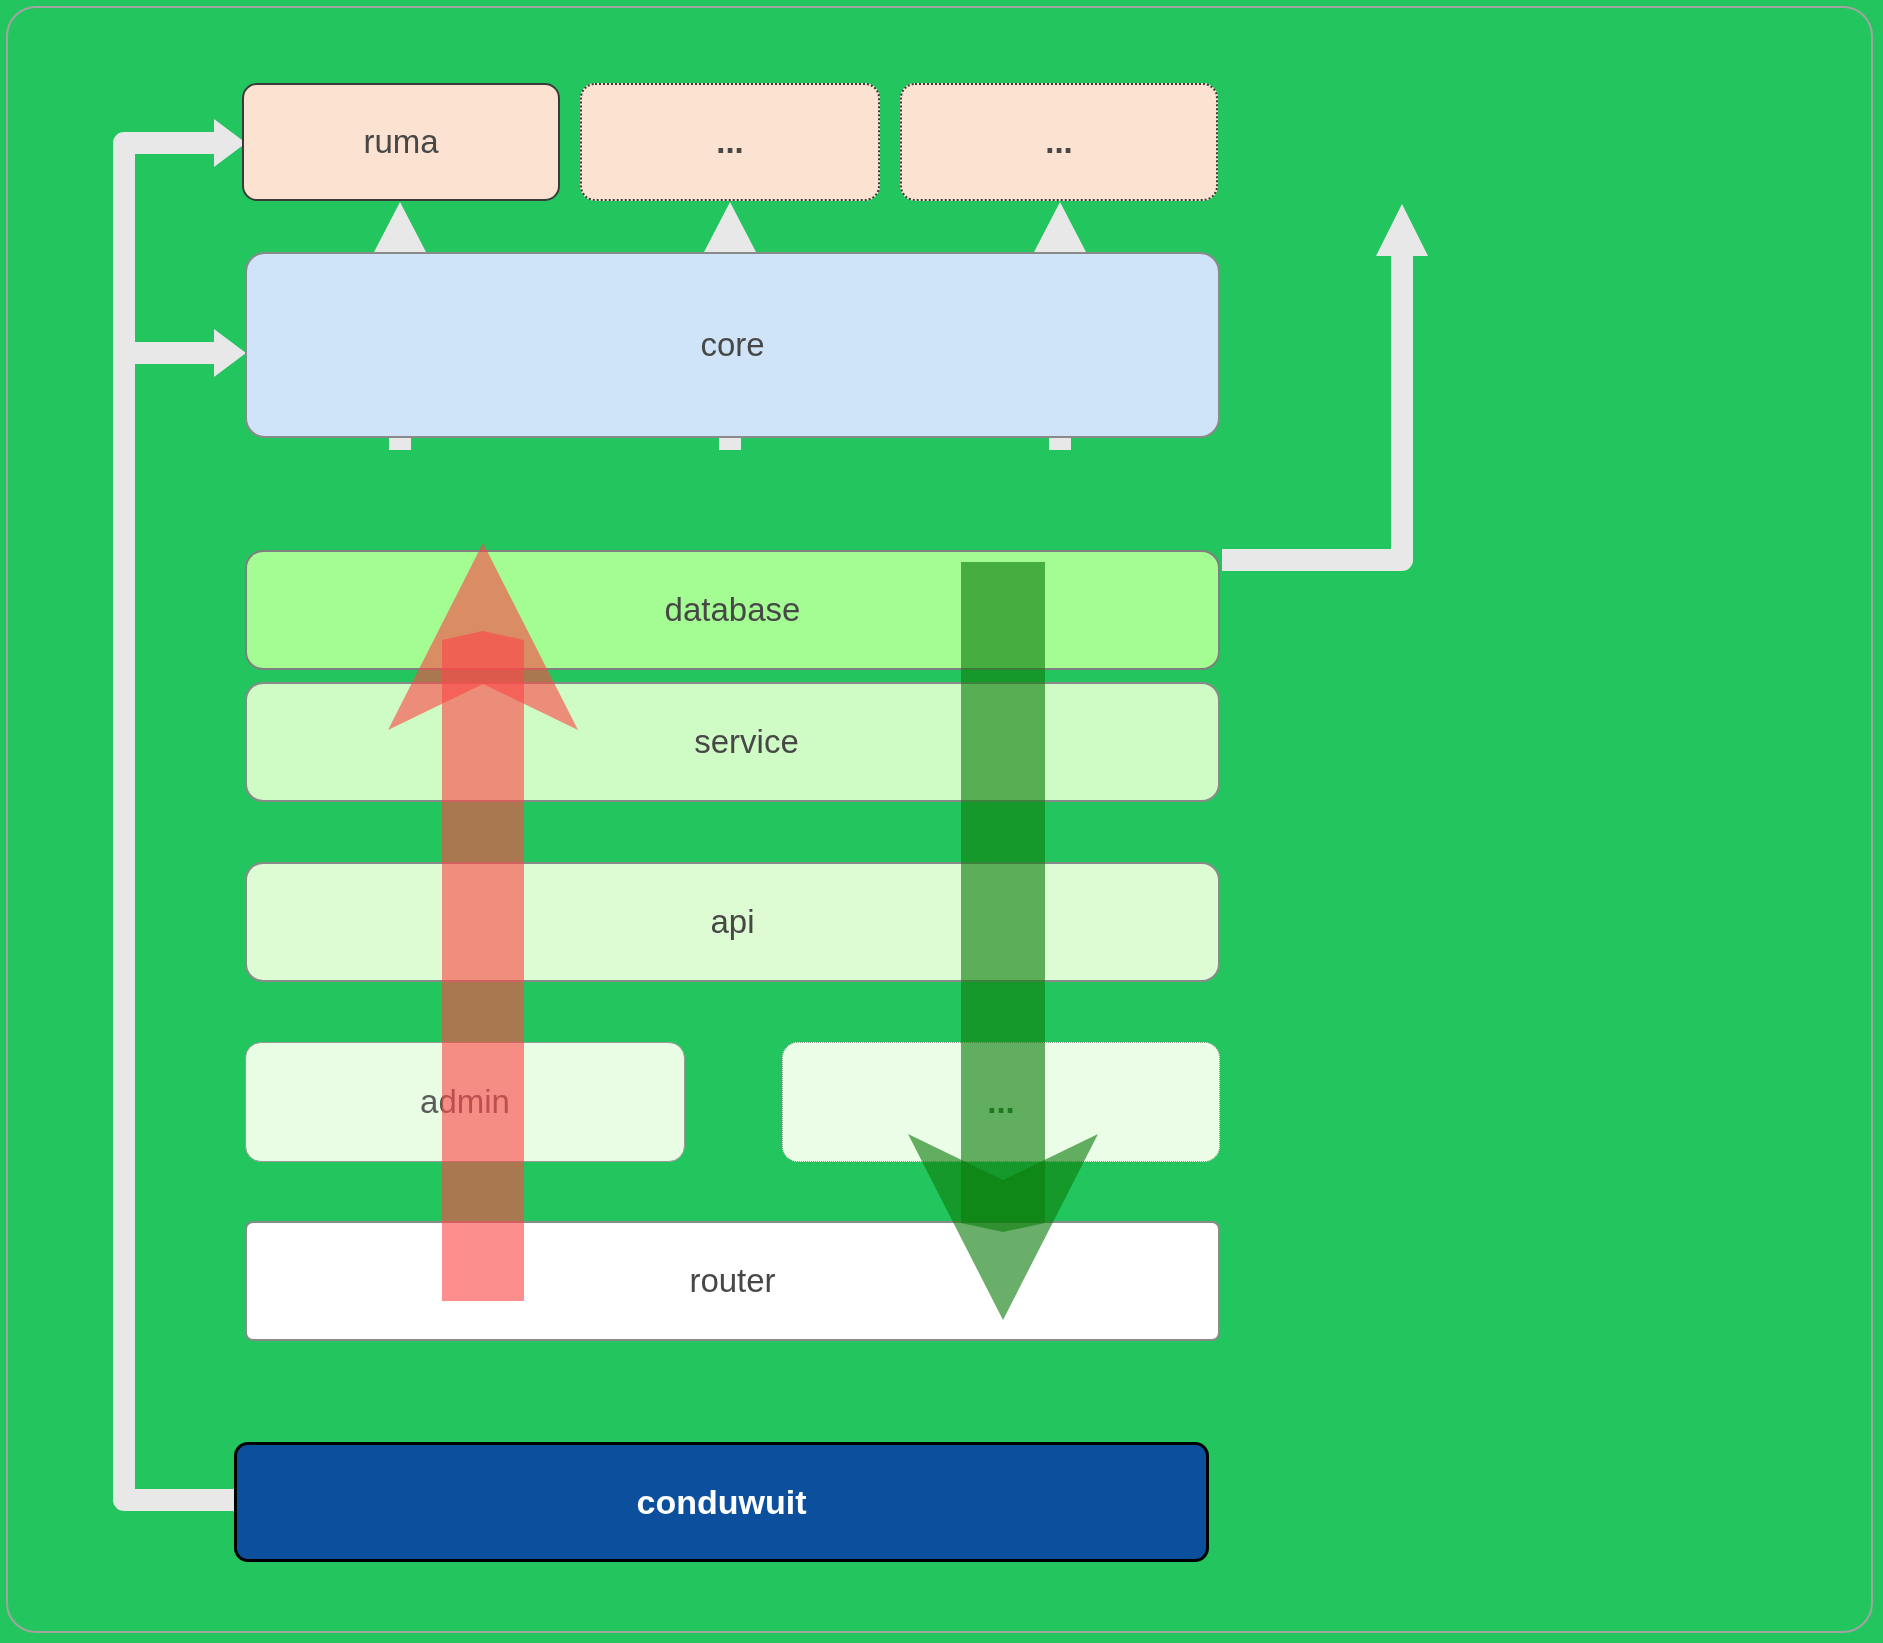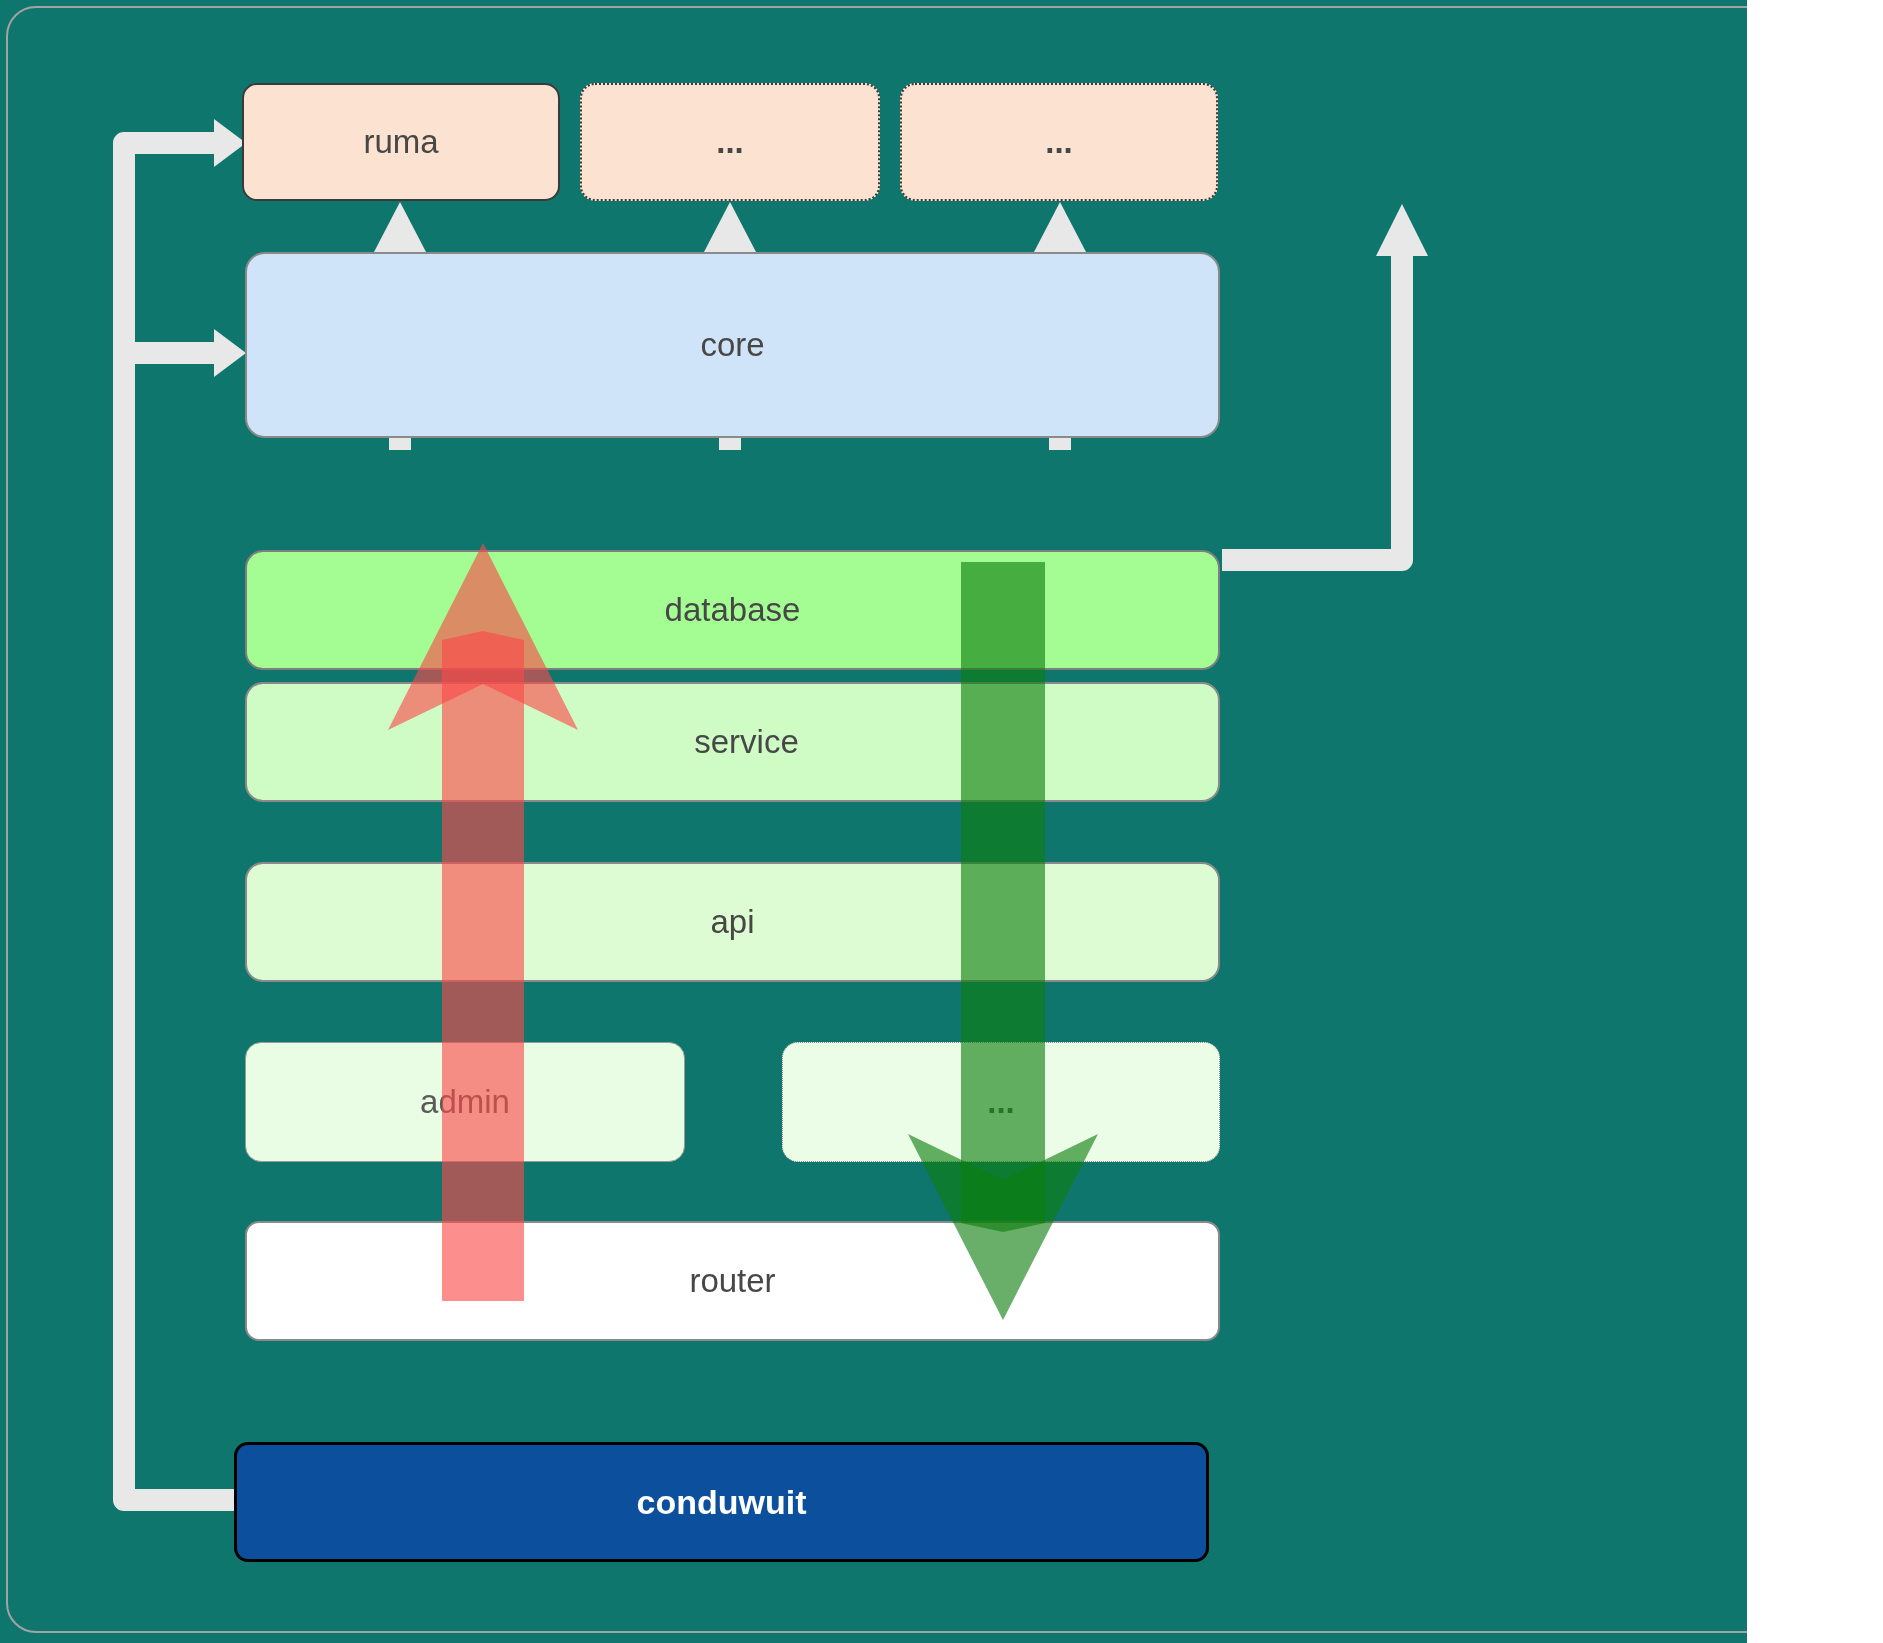--- a/index.html
+++ b/index.html
@@ -1,20 +1,20 @@
 <!DOCTYPE html>
 <html><head>
 <meta charset="utf-8">
 <style>
   html, body { margin: 0; padding: 0; background: #ffffff; }
   #stage {
     position: relative;
-    width: 1747px;
+    width: 1883px;
     height: 1643px;
-    background: #0f766e;
+    background: #22c55e;
     font-family: "Liberation Sans", sans-serif;
     overflow: hidden;
   }
   
   #frame {
     position: absolute;
     left: 6px; top: 6px;
     width: 1867px; height: 1627px;
     border: 2px solid #a3a3a3;
     border-radius: 30px;
@@ -51,21 +51,21 @@
   #box-ellipsis2 { left: 900px;  top: 83px; width: 318px; height: 118px; font-weight: bold; }
   #box-rocksdb   { left: 1240px; top: 83px; width: 320px; height: 118px; }
 
   
   #box-core      { left: 245px; top: 252px;  width: 975px; height: 186px; background: #cfe4f9; border: 2px solid #8a8a8a; border-radius: 20px; }
   #box-database  { left: 245px; top: 502px;  width: 975px; height: 120px; background: #a4fd93; border: 2px solid #7f7f7f; border-radius: 18px; margin-top: 48px; }
   #box-service   { left: 245px; top: 682px;  width: 975px; height: 120px; background: #cffcc4; border: 2px solid #8a8a8a; border-radius: 18px; padding-left: 28px; }
   #box-api       { left: 245px; top: 862px;  width: 975px; height: 120px; background: #ddfcd3; border: 2px solid #8a8a8a; border-radius: 18px; }
   #box-admin     { left: 245px; top: 1042px; width: 440px; height: 120px; background: #e9fde4; border: 1.5px solid #9a9a9a; border-radius: 16px; color: #5a5a5a; }
   #box-ellipsis3 { left: 782px; top: 1042px; width: 438px; height: 120px; background: #ecfde7; border: 1.5px dotted #8f8f8f; border-radius: 16px; font-weight: bold; color: #3f6f3f; }
-  #box-router    { left: 245px; top: 1221px; width: 975px; height: 120px; background: #ffffff; border: 2px solid #8a8a8a; border-radius: 14px; }
+  #box-router    { left: 245px; top: 1221px; width: 975px; height: 120px; background: #ffffff; border: 2px solid #8a8a8a; border-radius: 8px; }
   #box-conduwuit { left: 234px; top: 1442px; width: 975px; height: 120px; background: #0b4f9d; border: 3px solid #000000; border-radius: 14px;
                    color: #ffffff; font-weight: bold; font-size: 34px; }
 
   
   #legend {
     position: absolute;
     left: 1320px; top: 920px;
     width: 467px; height: 362px;
     background: #efefef;
     border: 2.5px solid #4a4a4a;

